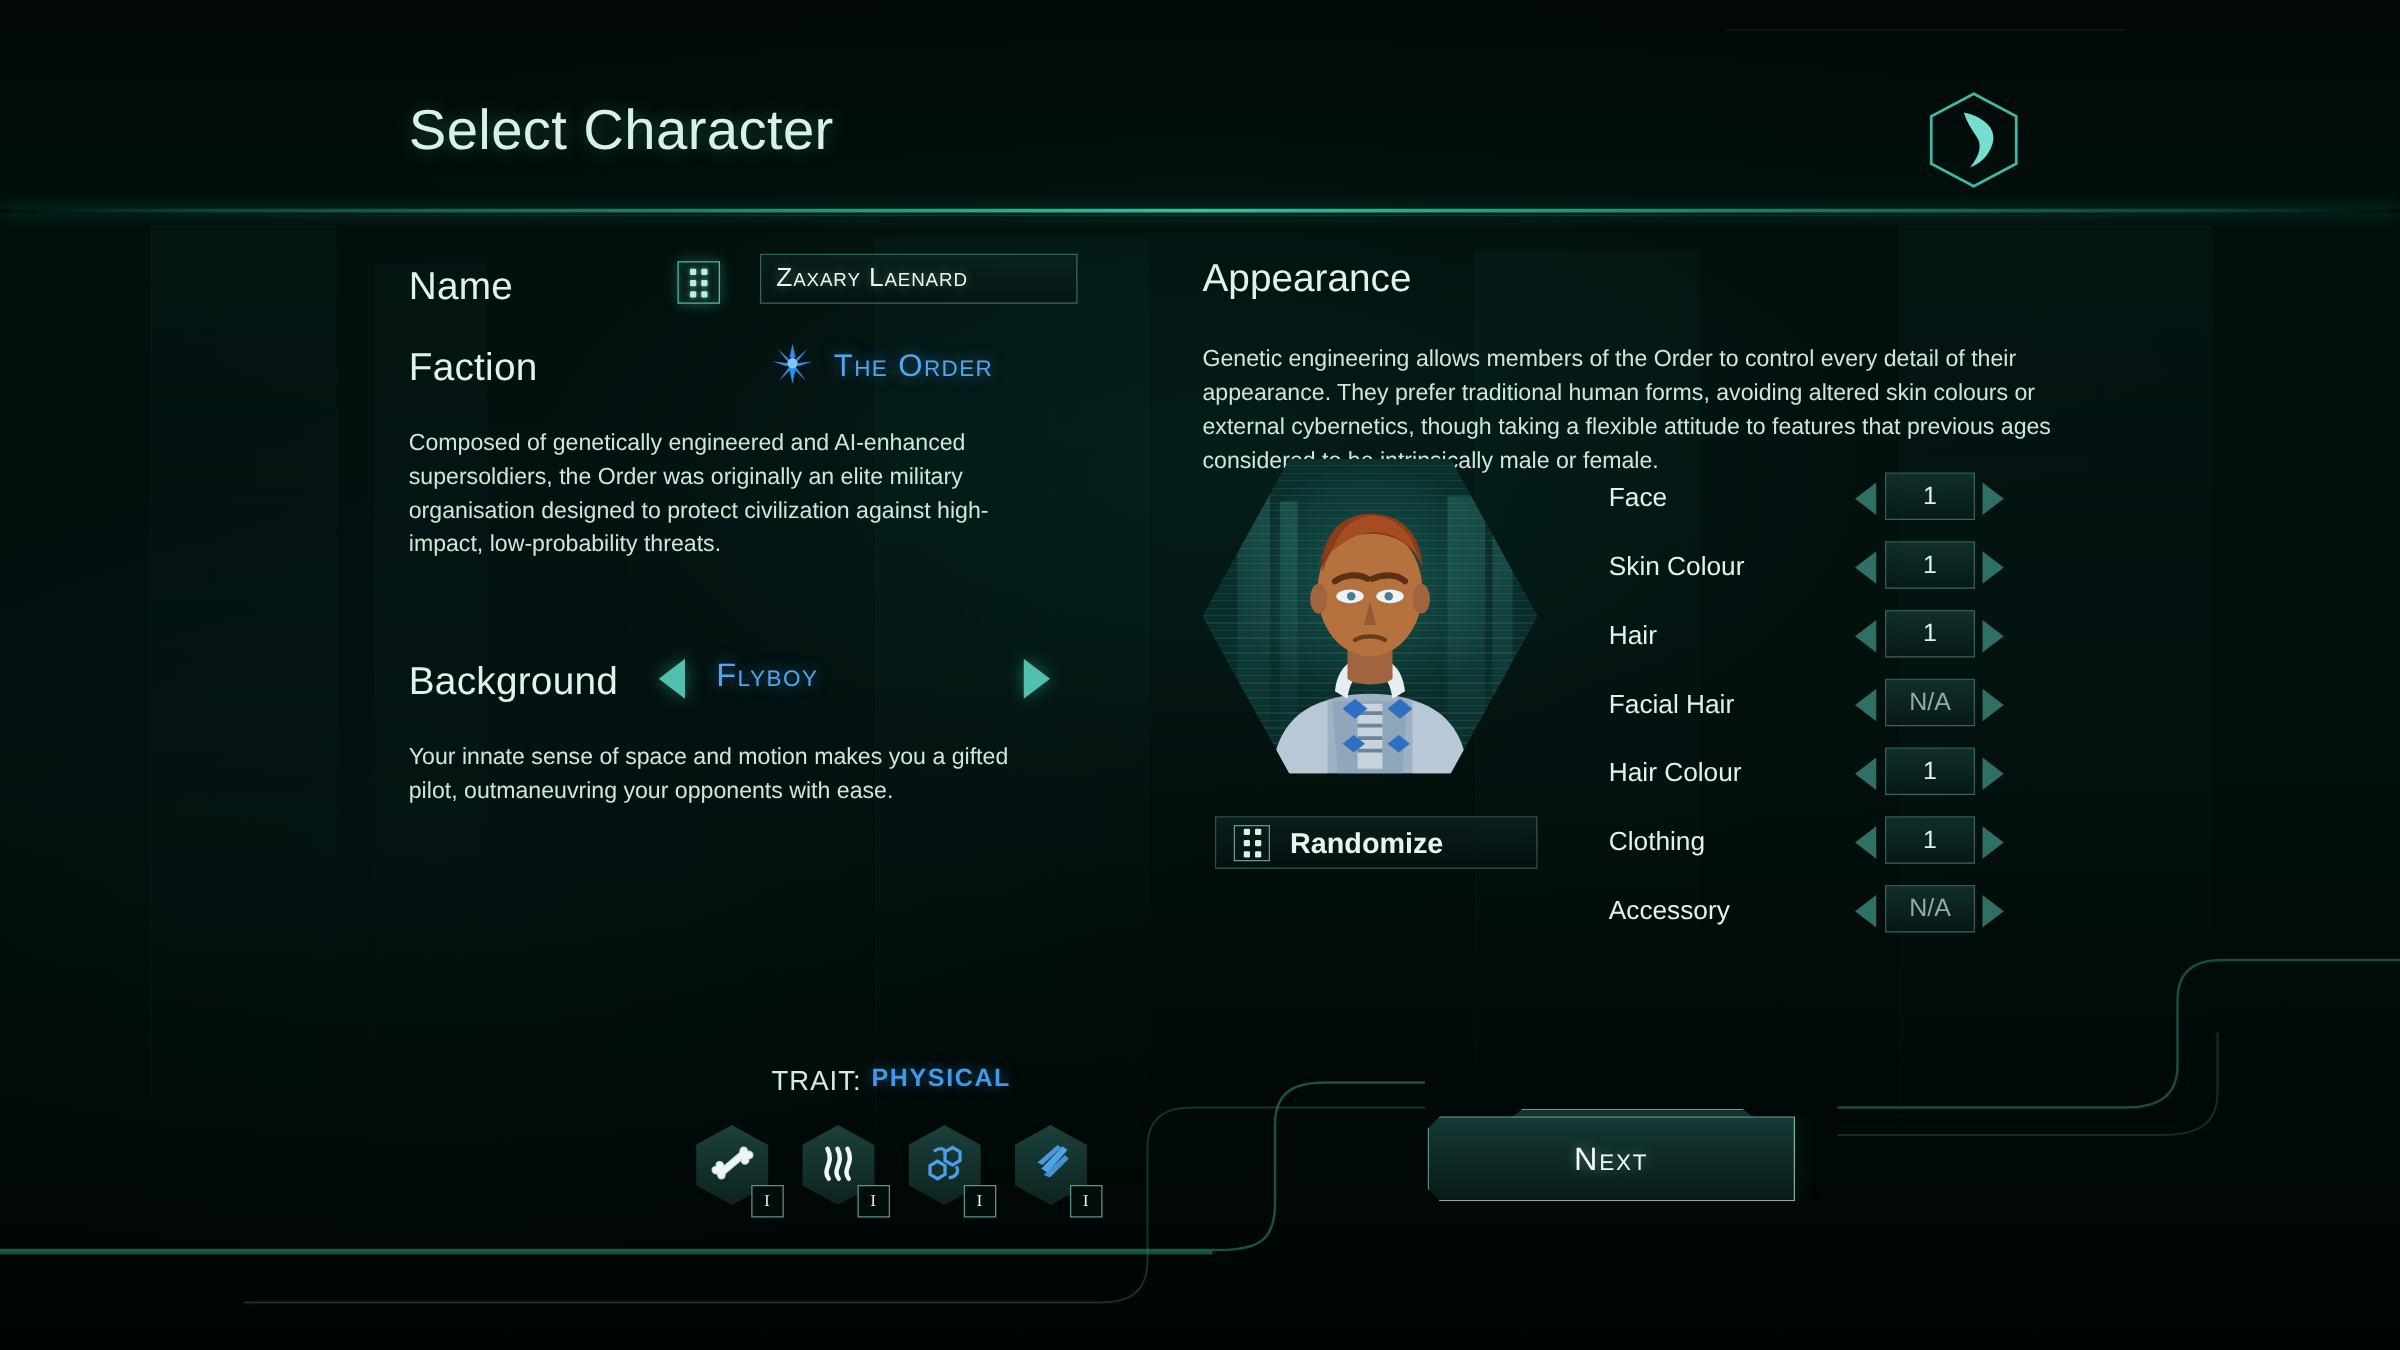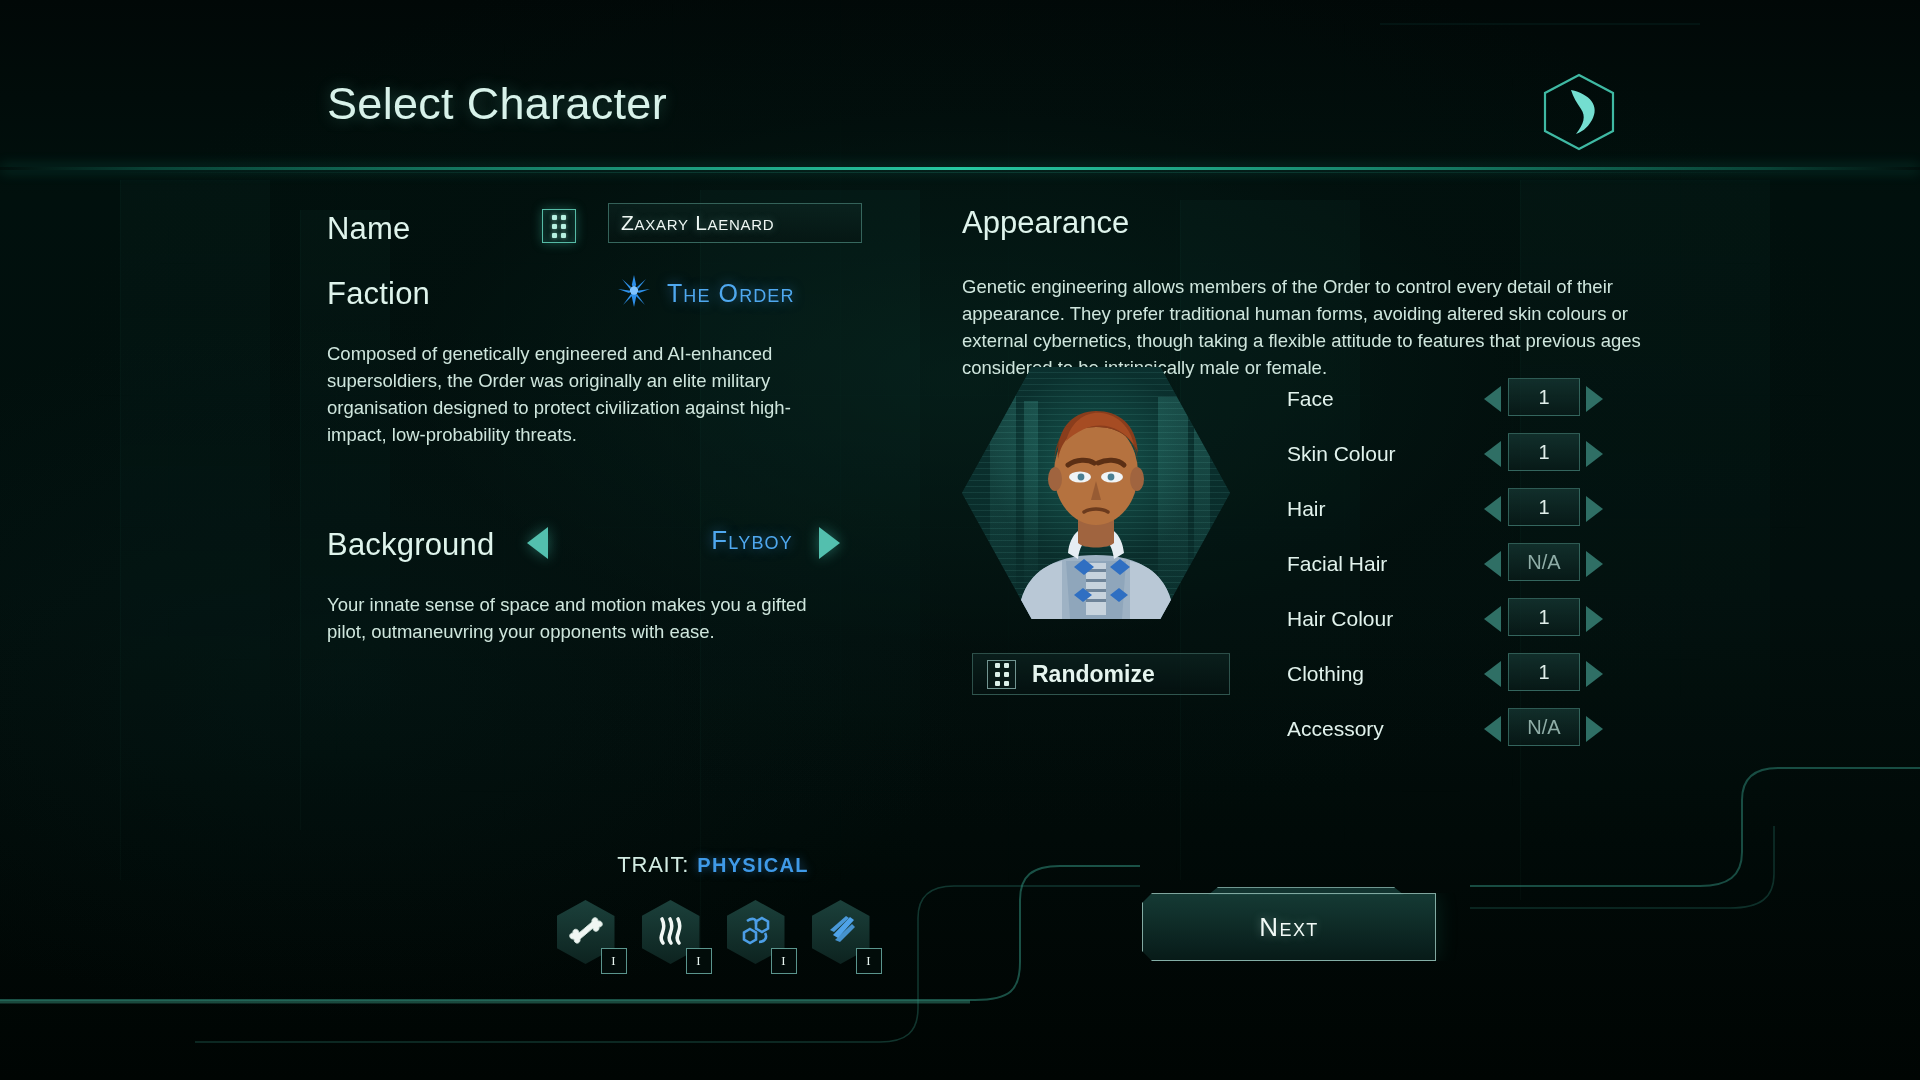--- a/index.html
+++ b/index.html
@@ -99,29 +99,29 @@
 
   .row-bg { position:relative; margin-top:75px; height:54px; width:560px; }
   .row-bg .hlabel { position:absolute; left:0; top:4px; }
   .arrow {
     width:0; height:0; border-top:16px solid transparent; border-bottom:16px solid transparent;
     cursor:pointer; filter:drop-shadow(0 0 7px rgba(70,200,180,.45));
   }
   .arrow-l { border-right:21px solid #53bfae; position:absolute; left:200px; top:4px; }
   .arrow-r { border-left:21px solid #53bfae; position:absolute; left:492px; top:4px; }
   .bg-name {
-    position:absolute; left:246px; top:2px; width:220px; text-align:right;
+    position:absolute; left:246px; top:2px; width:220px; text-align:left;
     font-size:26px; color:#4fa8ef; font-variant:small-caps; letter-spacing:1.2px;
     text-shadow:0 0 12px rgba(70,150,235,.55);
   }
   .bg-desc { margin-top:14px; width:500px; }
 
   
   .trait-wrap { position:absolute; left:548px; top:852px; width:330px; }
-  .trait-head { display:flex; align-items:center; gap:8px; justify-content:center; }
+  .trait-head { display:flex; align-items:flex-start; gap:8px; justify-content:center; }
   .trait-key { font-size:22px; color:#d3ece3; letter-spacing:.8px; }
   .trait-val { font-size:20px; color:#3f9ae8; font-weight:700; letter-spacing:1.3px; text-shadow:0 0 10px rgba(60,150,235,.5); }
   .trait-icons { display:flex; gap:27px; margin-top:22px; justify-content:center; }
   .tico { position:relative; width:58px; height:64px; }
   .hexbg {
     position:absolute; inset:0;
     clip-path:polygon(50% 0%, 100% 25%, 100% 75%, 50% 100%, 0% 75%, 0% 25%);
     background:linear-gradient(180deg, rgba(32,74,68,.85), rgba(16,42,38,.8));
   }
   .tico svg { position:absolute; left:8px; top:9px; }

